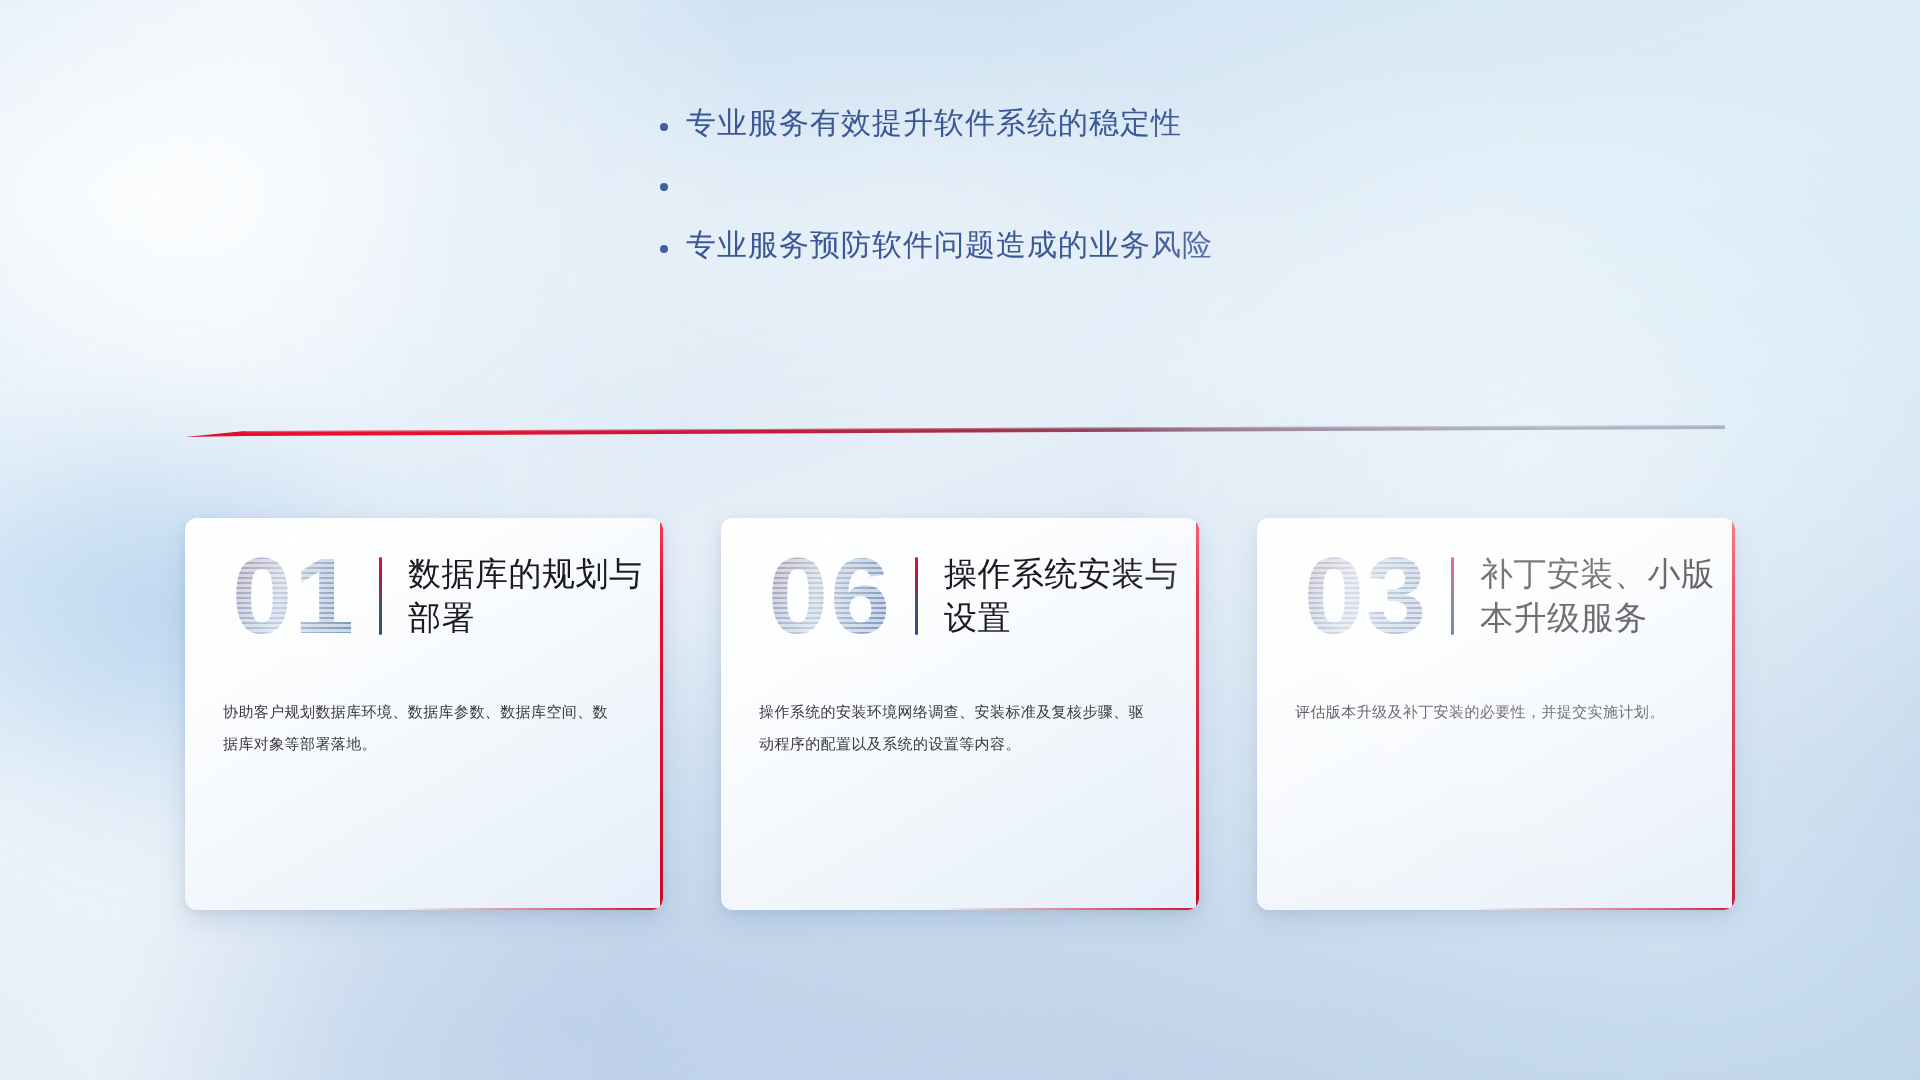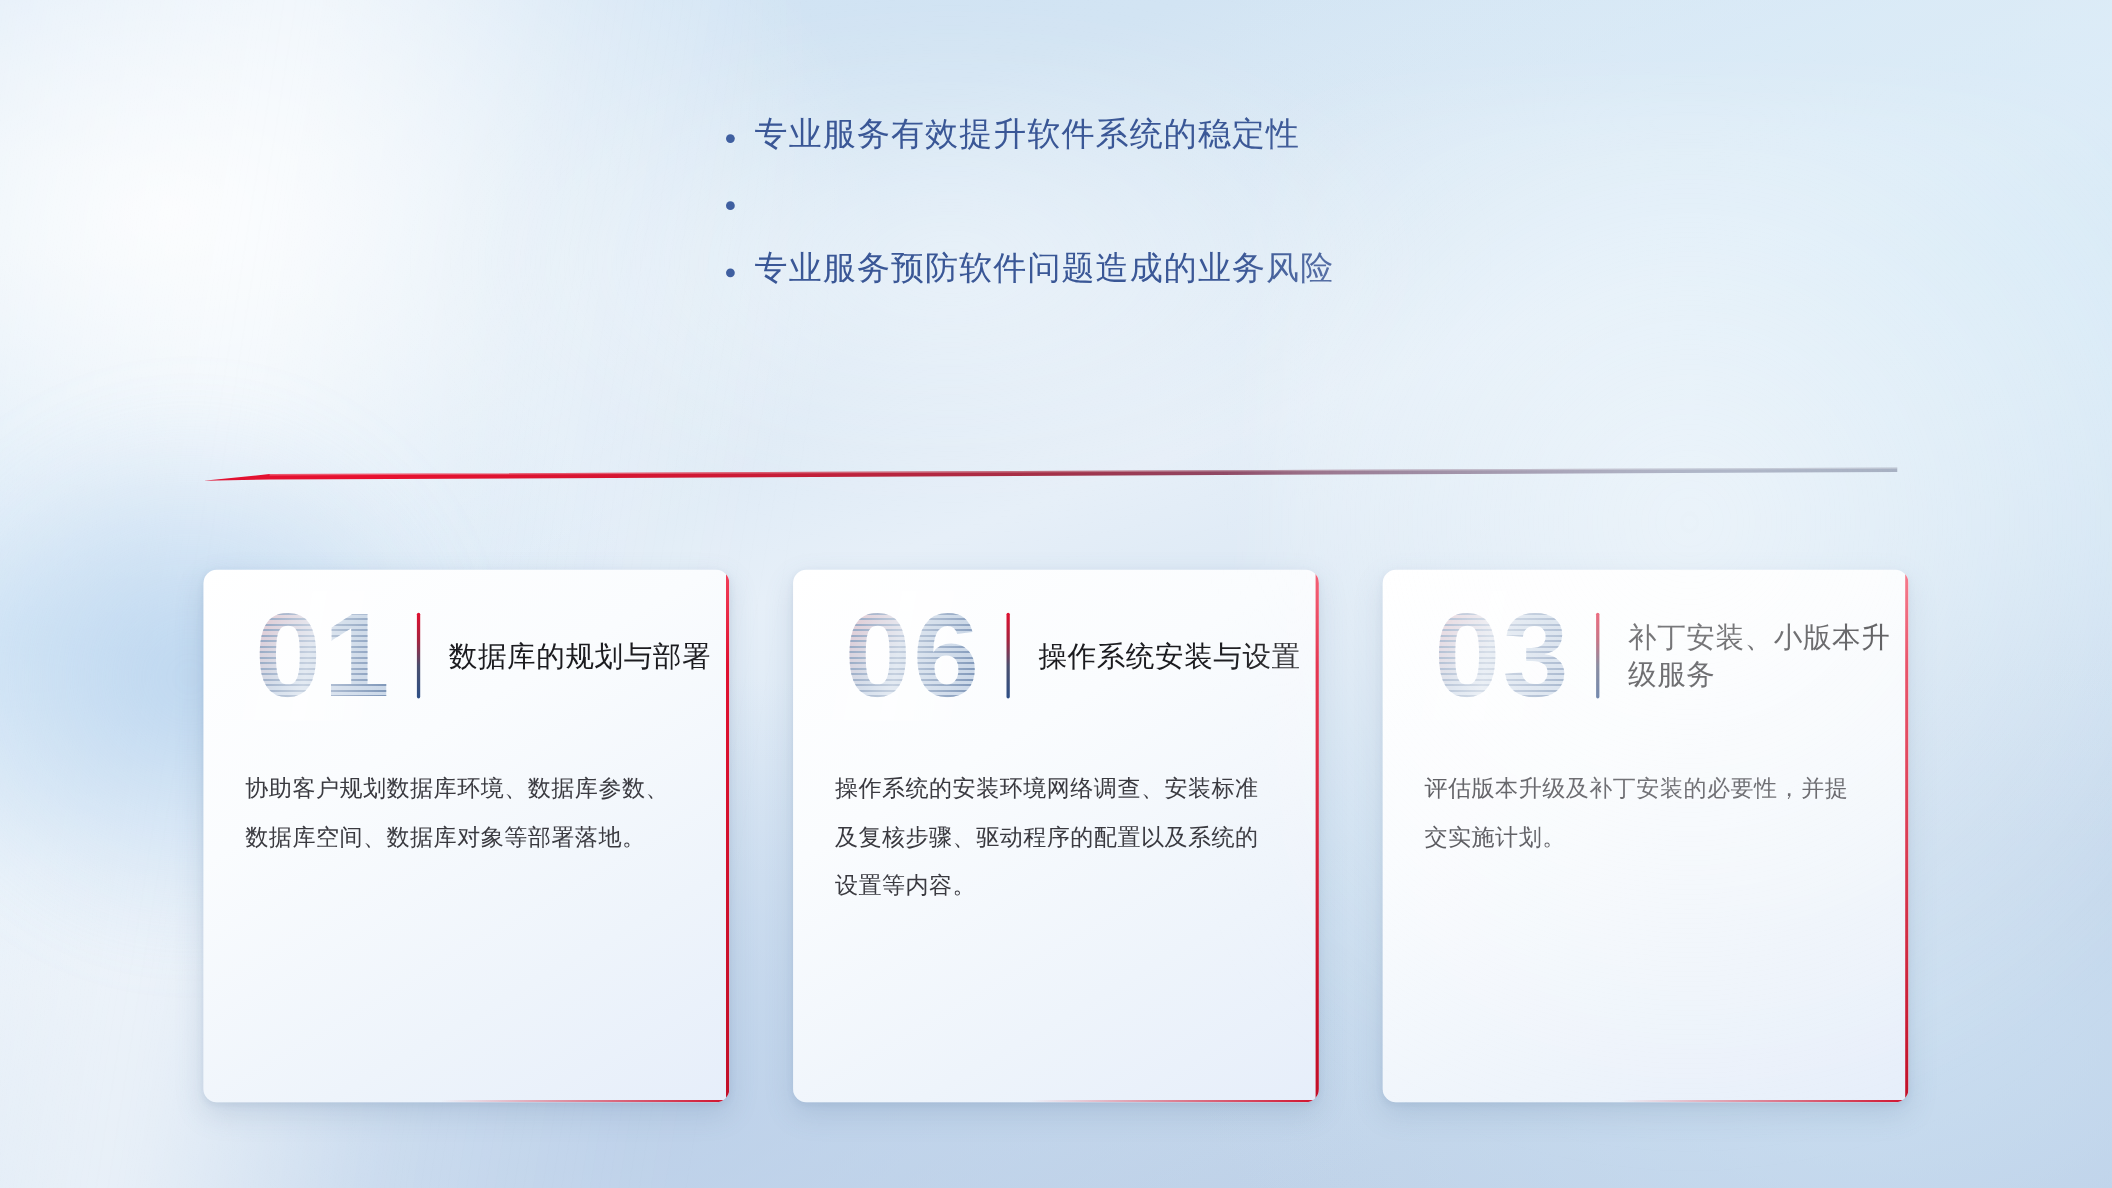--- a/index.html
+++ b/index.html
@@ -119,21 +119,21 @@
     position: absolute;
     left: 185px;
     top: 518px;
     width: 1550px;
     display: flex;
     gap: 58px;
   }
   .card {
     position: relative;
     width: 478px;
-    height: 484px;
+    height: 392px;
     border-radius: 12px;
     background: linear-gradient(150deg, #ffffff 0%, #fafcfe 35%, #eef4fb 72%, #e6eefa 100%);
     box-shadow: 0 10px 26px rgba(80,110,150,0.18), 0 2px 6px rgba(80,110,150,0.10);
     overflow: hidden;
     box-sizing: border-box;
   }
   .card-accent {
     position: absolute;
     right: 0;
     top: 0;
@@ -193,30 +193,30 @@
   }
   .title-sep {
     width: 3px;
     flex: 0 0 3px;
     height: 78px;
     margin: 0 26px 0 10px;
     background: linear-gradient(180deg, #e01030 0%, #a6243f 32%, #4a4f6e 62%, #2e4f86 100%);
     border-radius: 2px;
   }
   .card-title {
-    font-size: 26px;
+    font-size: 33px;
     line-height: 1.32;
     color: #1b1b1f;
     font-weight: 500;
     letter-spacing: 0.5px;
     padding-right: 16px;
   }
   .card-body {
     padding: 22px 40px 0 38px;
-    font-size: 21px;
+    font-size: 15px;
     line-height: 2.1;
     color: #3a3a40;
     letter-spacing: 0.4px;
   }
 </style>
 </head>
 <body>
 
 <div id="slide">
 

